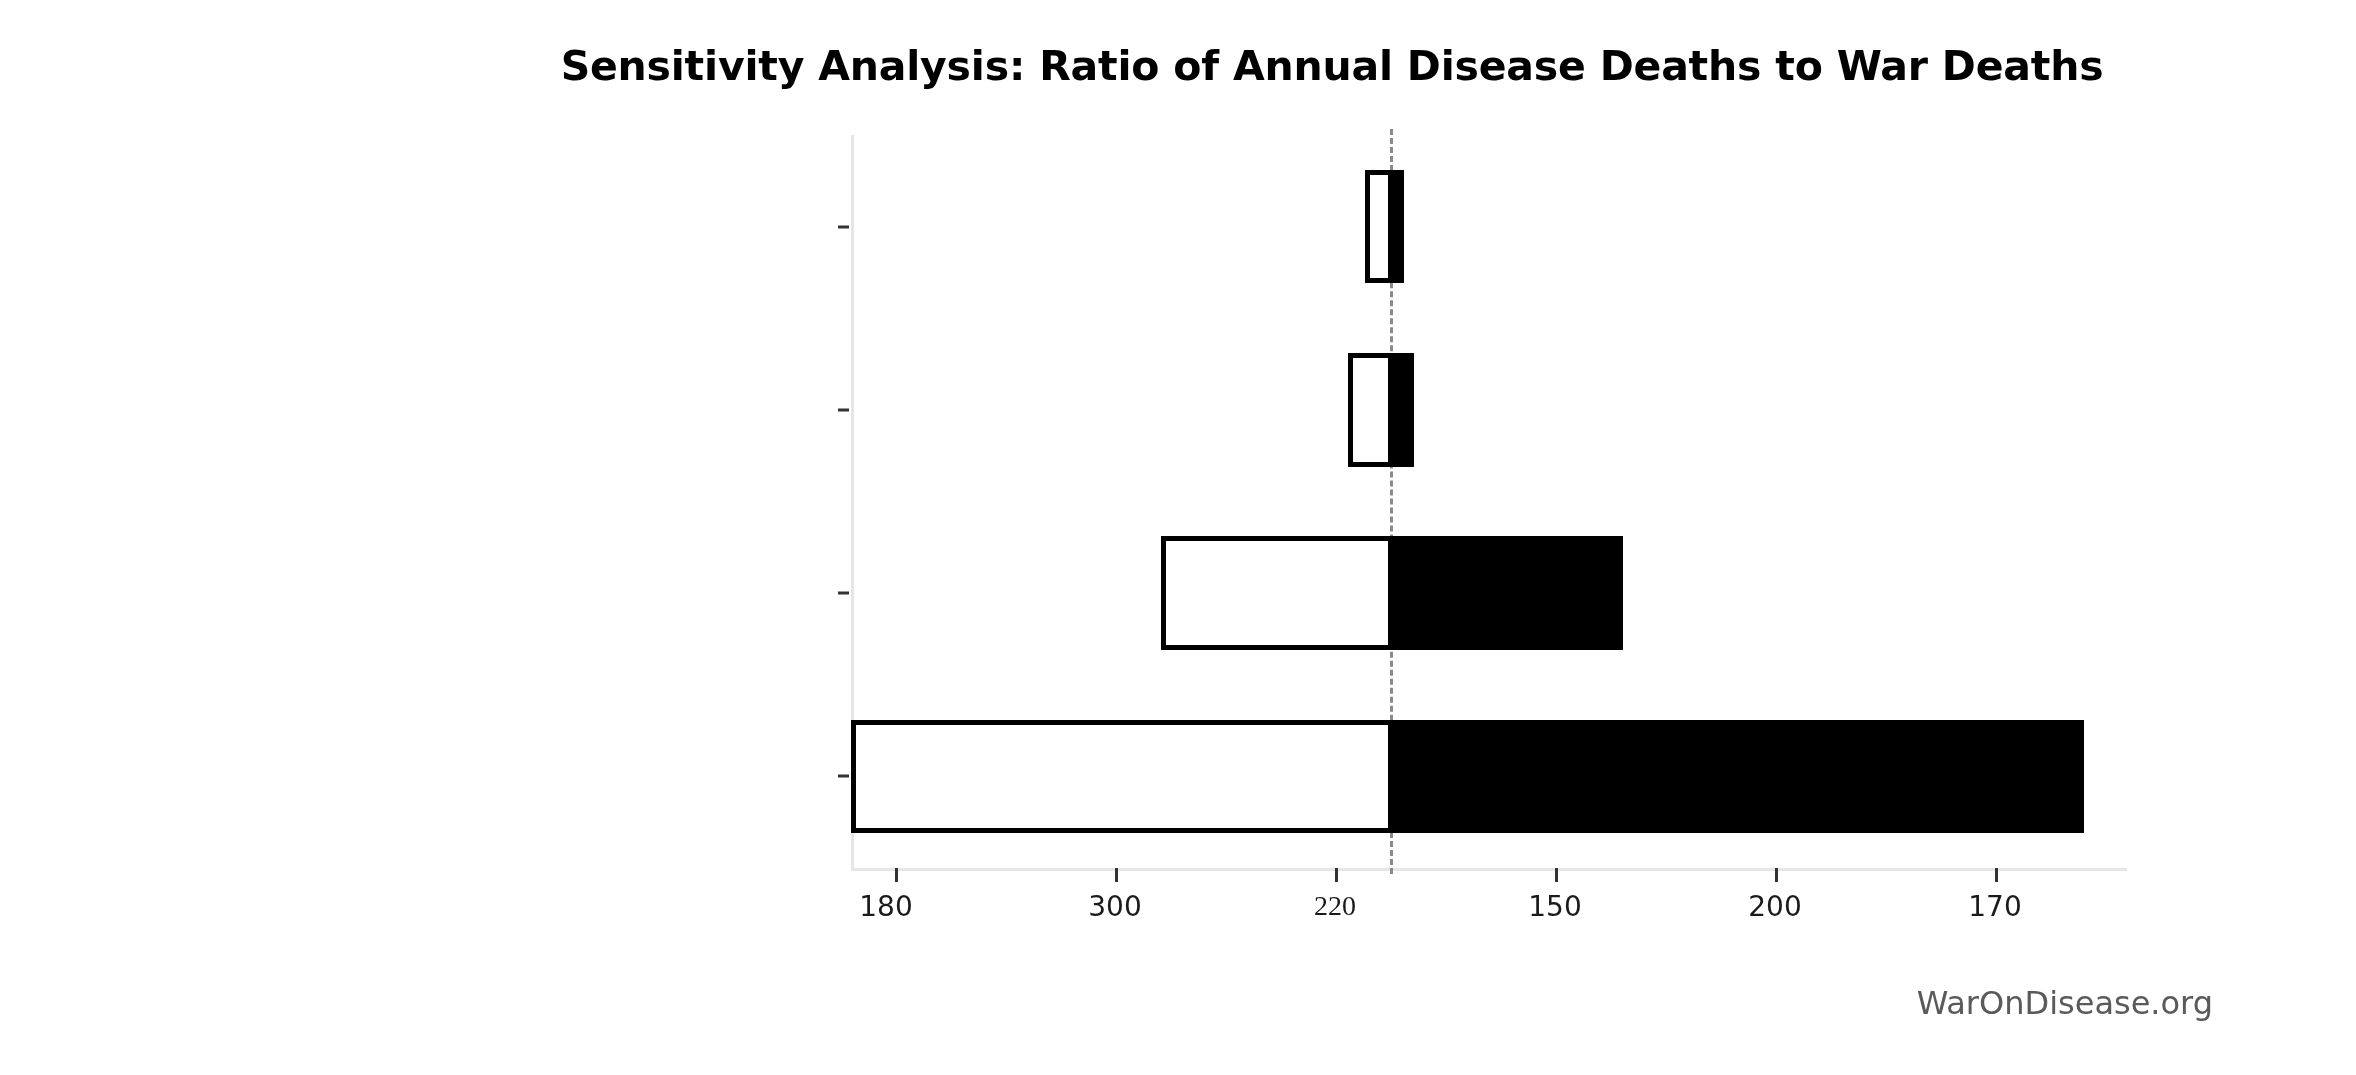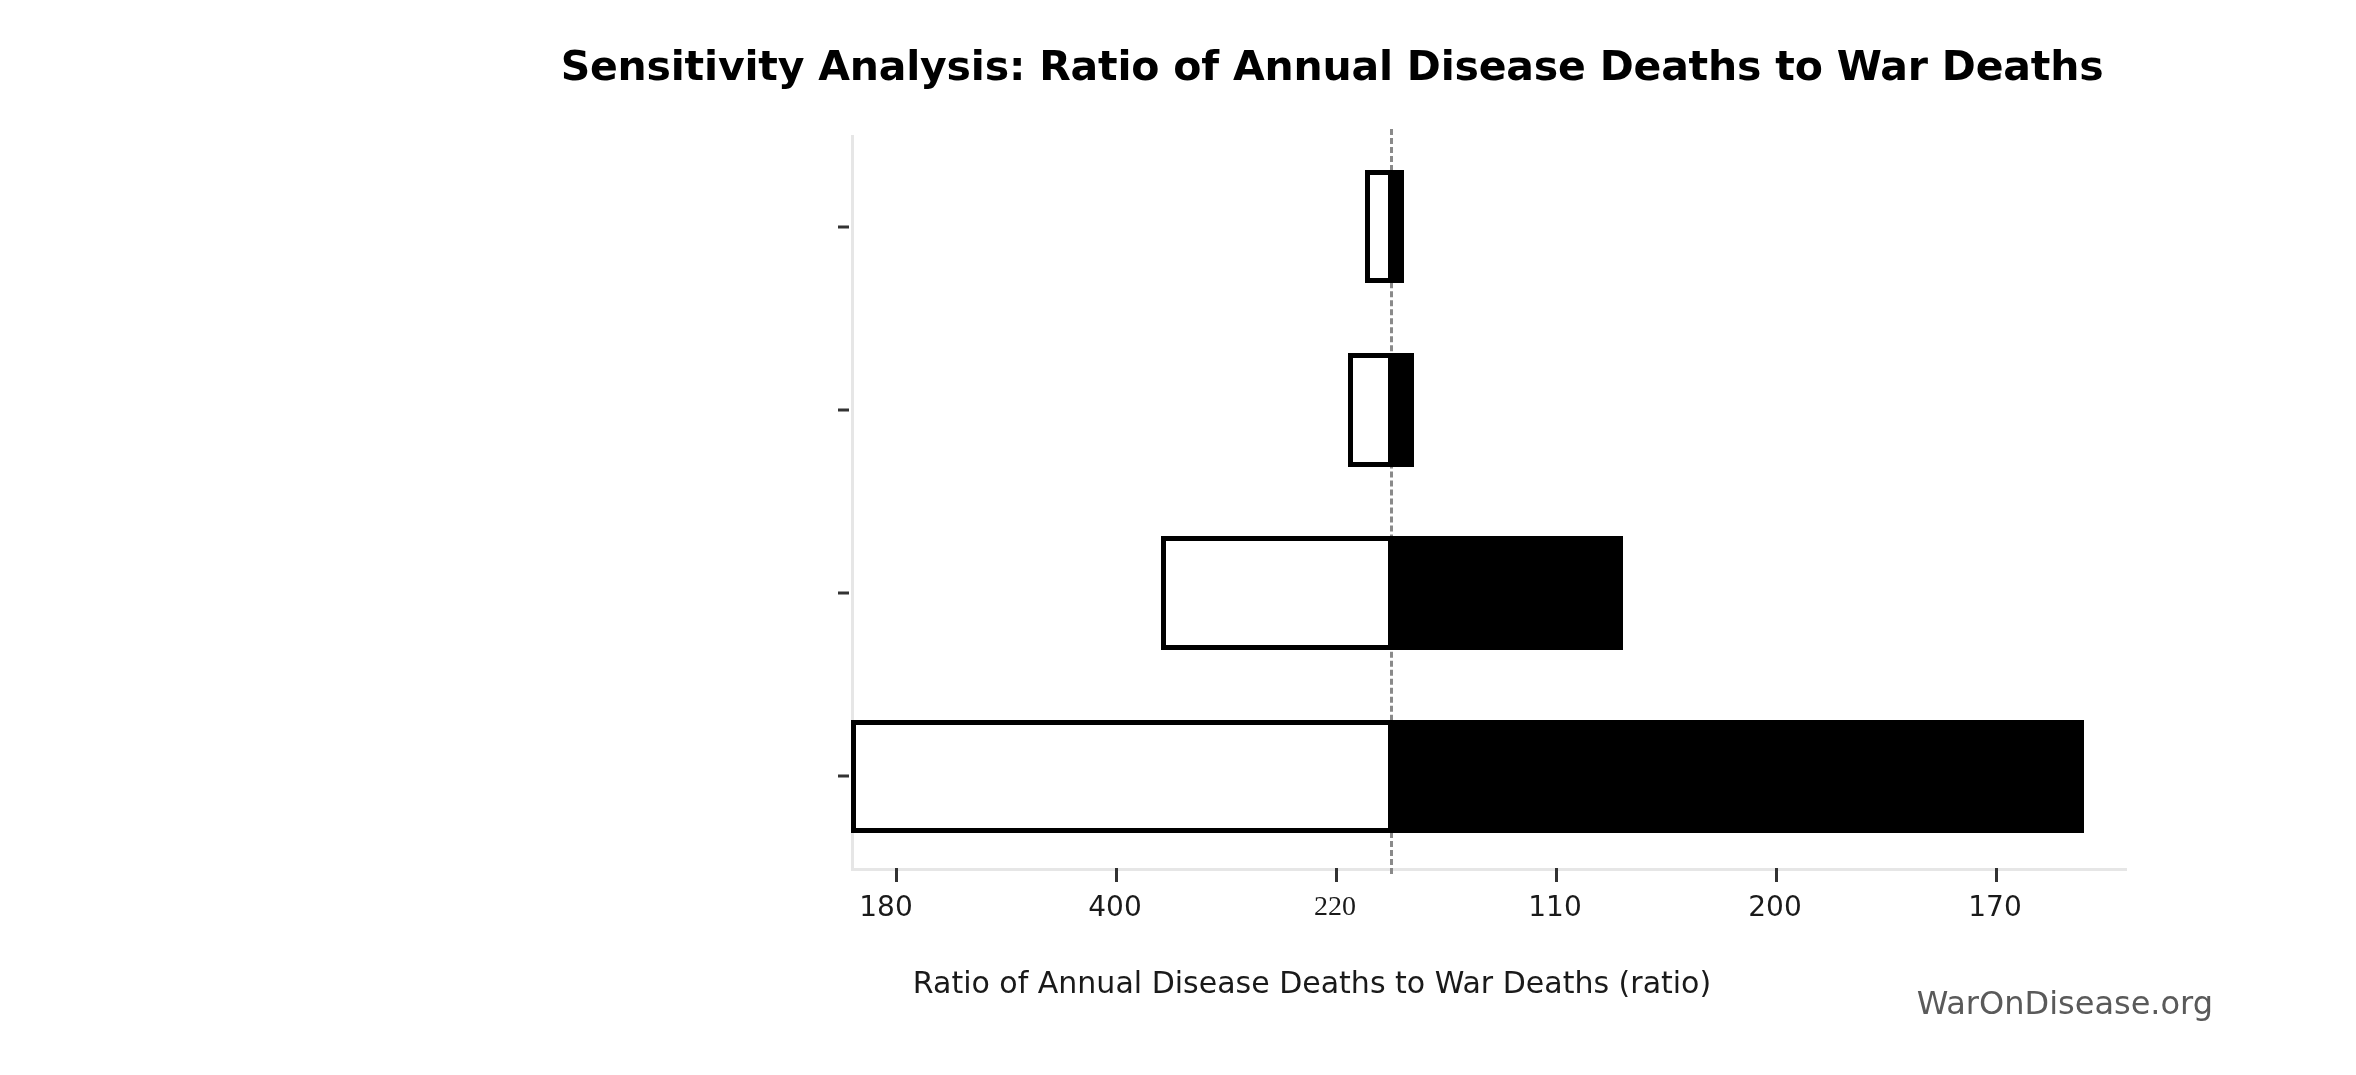--- a/index.html
+++ b/index.html
@@ -108,27 +108,26 @@
       </div>
       <div class="ytick-mark" style="top: 458.125px;"></div>
       <div class="bar-row" style="top: 584.567px; height: 113.615px;">
         <div class="bar-low" style="left: 0px; width: 542px;"></div>
         <div class="bar-high" style="left: 539px; width: 694.1px;"></div>
       </div>
       <div class="ytick-mark" style="top: 641.375px;"></div>
       <div class="xtick-mark" style="left: 44px;"></div>
       <div class="xtick-label" style="left: 35px;">180</div>
       <div class="xtick-mark" style="left: 264px;"></div>
-      <div class="xtick-label" style="left: 264px;">400</div>
+      <div class="xtick-label" style="left: 264px;">300</div>
       <div class="xtick-mark" style="left: 484px;"></div>
       <div class="xtick-label" style="left: 484px; font-family: Liberation Serif, serif;">220</div>
       <div class="xtick-mark" style="left: 704px;"></div>
-      <div class="xtick-label" style="left: 704px;">110</div>
+      <div class="xtick-label" style="left: 704px;">150</div>
       <div class="xtick-mark" style="left: 924px;"></div>
       <div class="xtick-label" style="left: 924px;">200</div>
       <div class="xtick-mark" style="left: 1144px;"></div>
       <div class="xtick-label" style="left: 1144px;">170</div>
     </div>
 
-  <div class="xaxis-title"><span class="xaxis-title-inner">Ratio of Annual Disease Deaths to War Deaths (ratio)</span></div>
 
   <div class="watermark">WarOnDisease.org</div>
 </div>
 
 </body></html>

